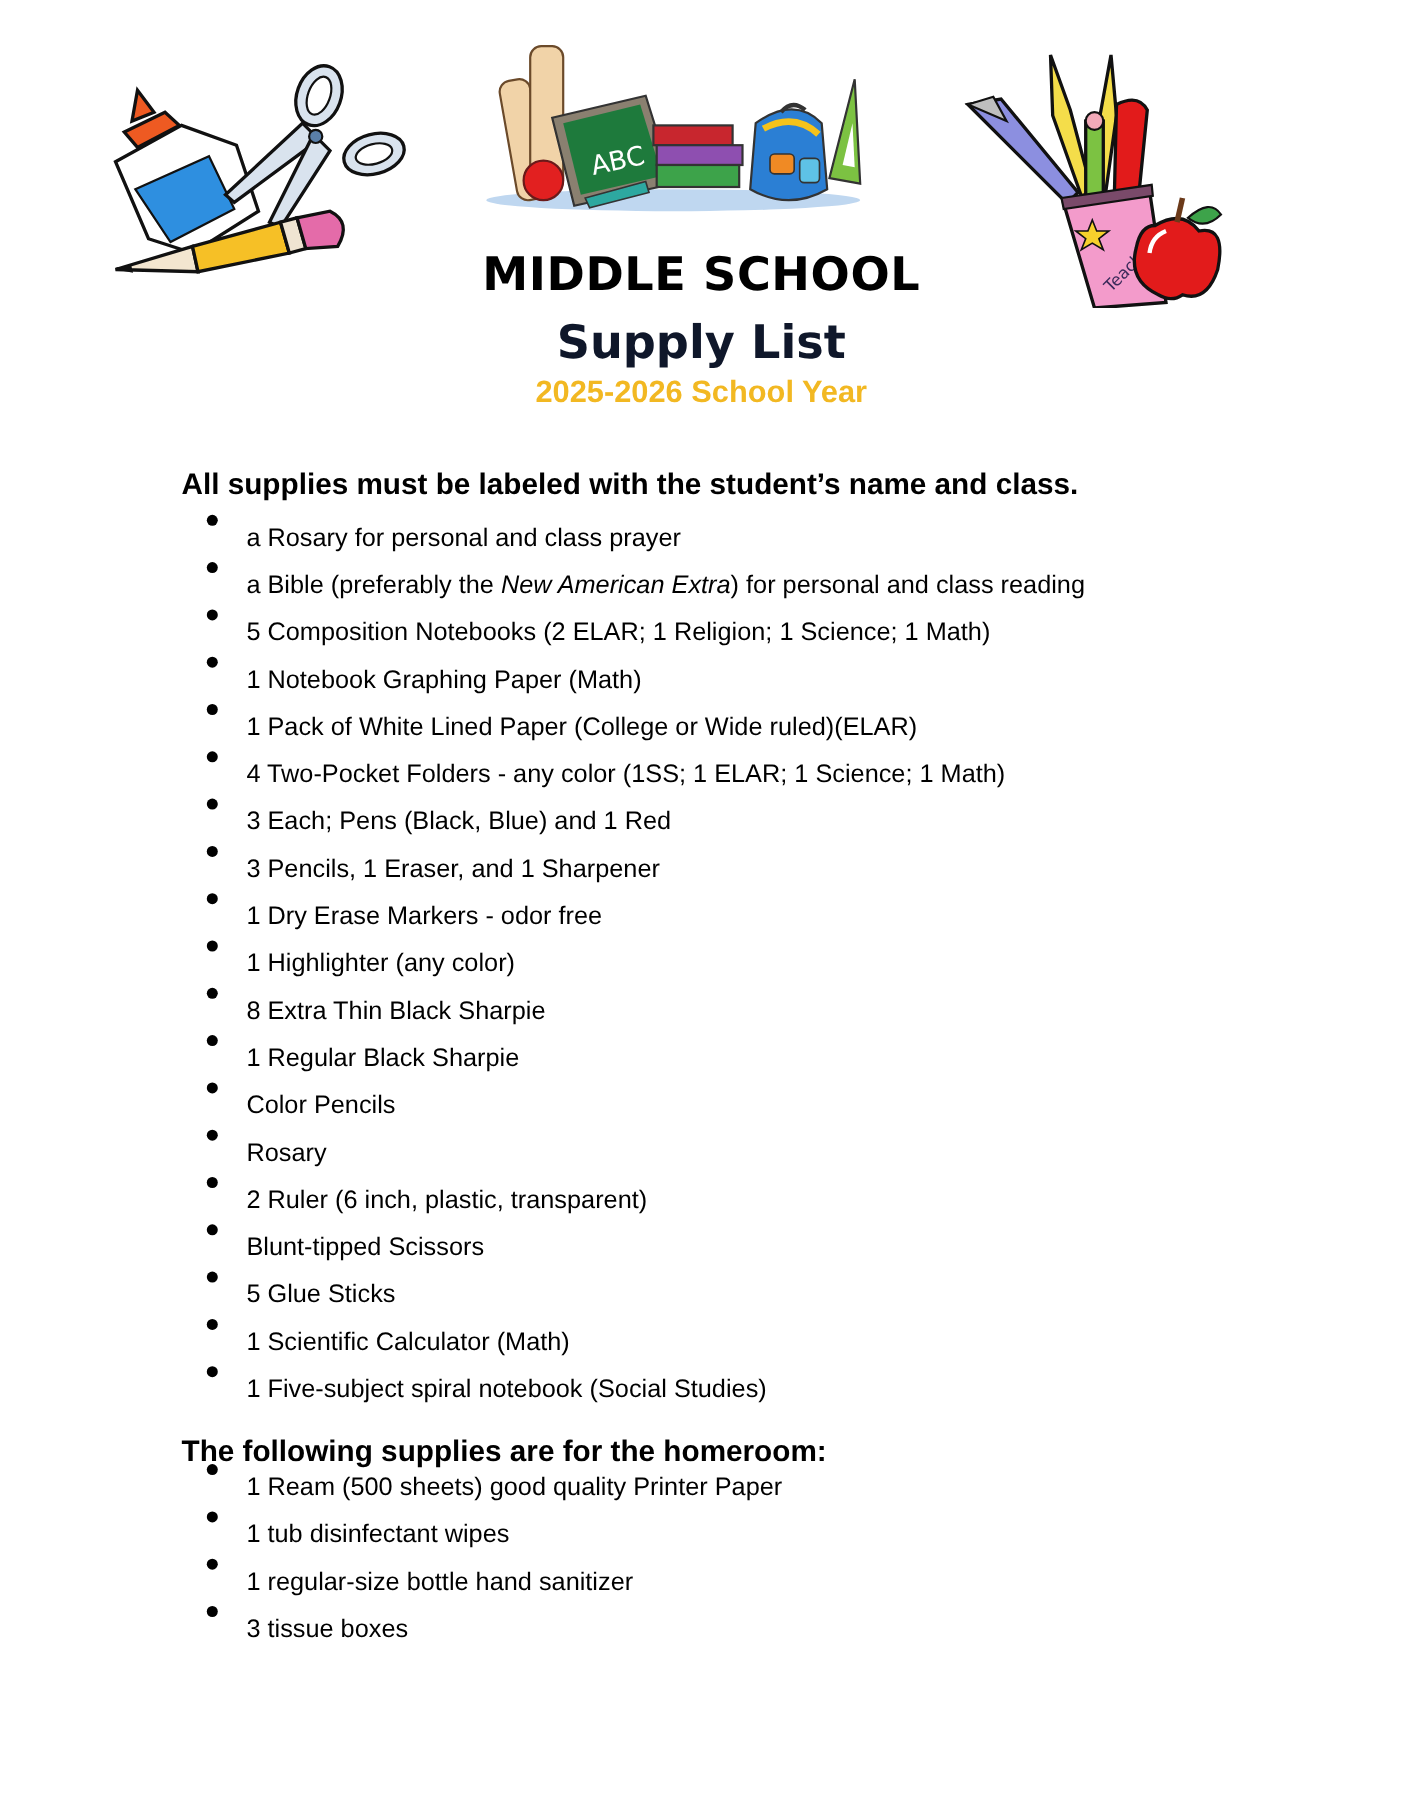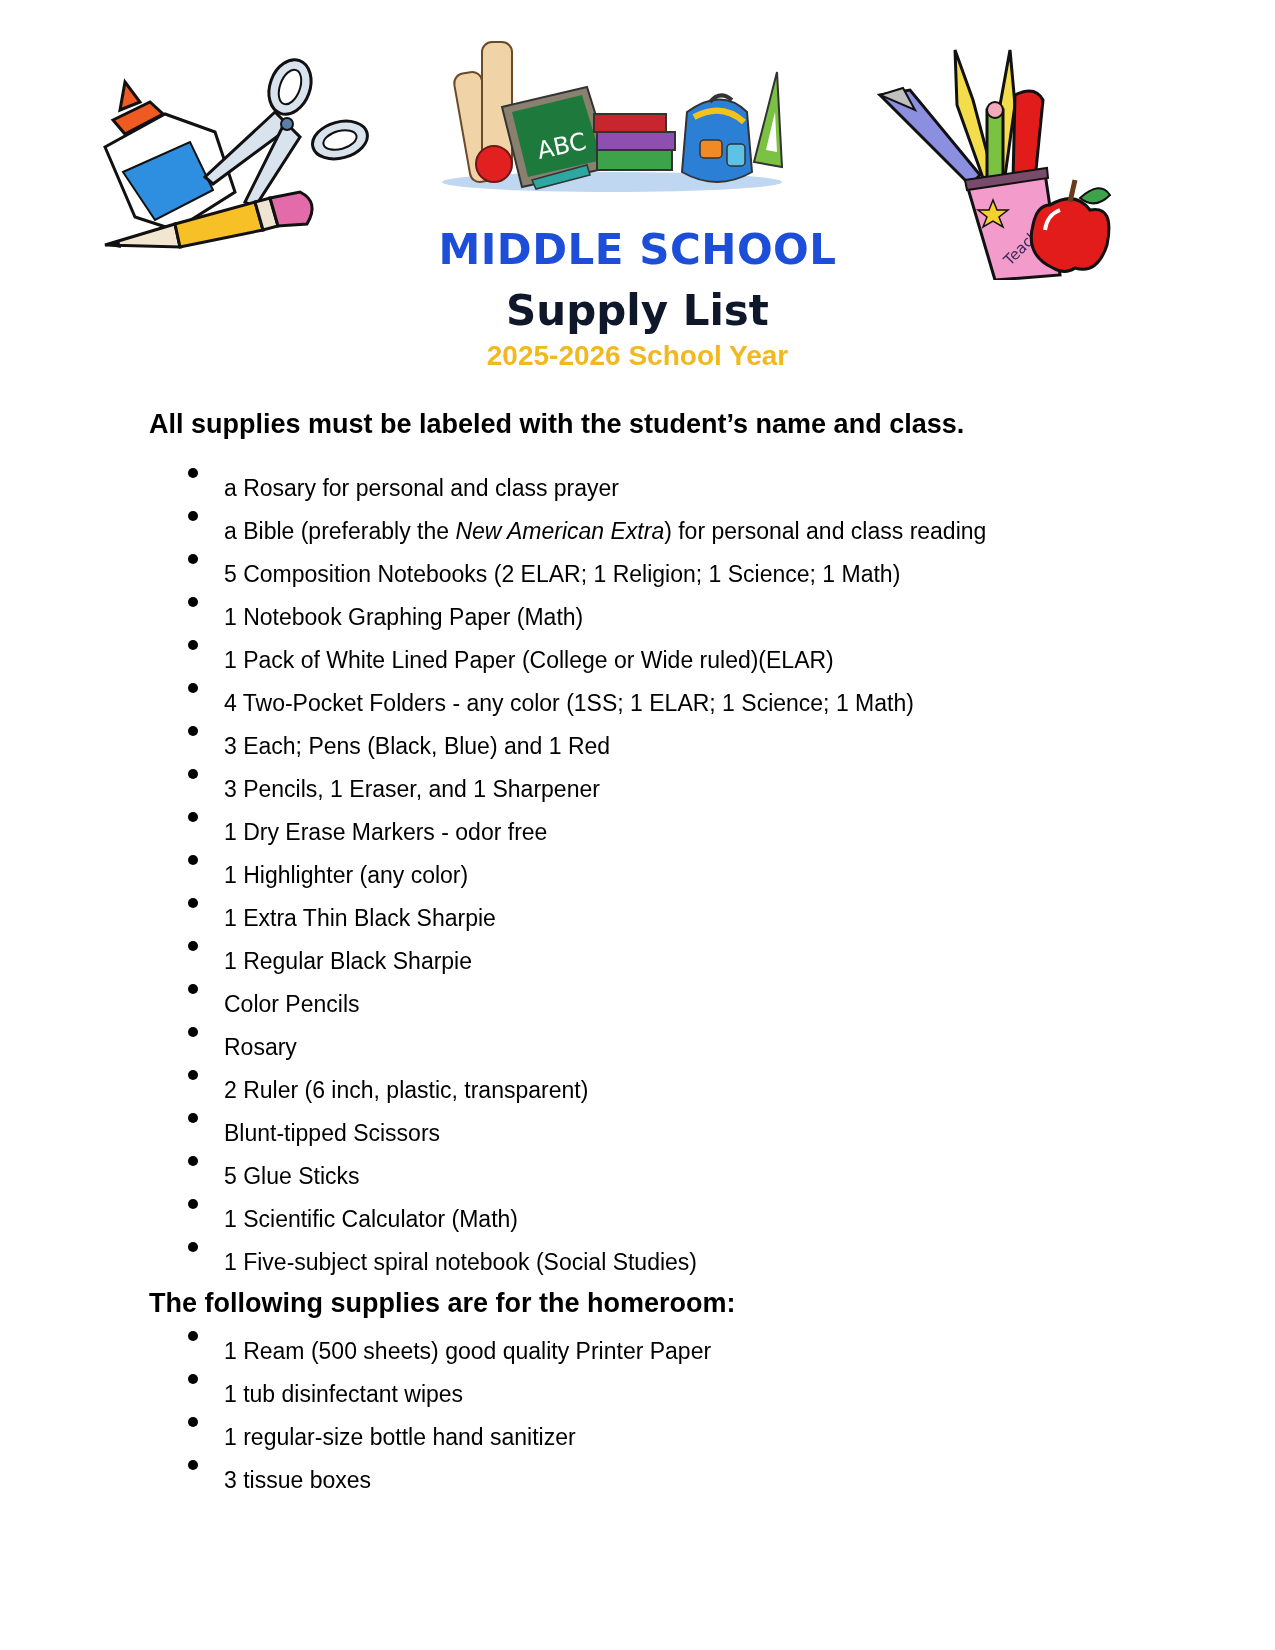--- a/index.html
+++ b/index.html
@@ -26,21 +26,21 @@
       position: absolute;
       left: 0;
       width: 1275px;
       text-align: center;
     }
     .title-main {
       top: 225px;
       font-family: "DejaVu Sans", sans-serif;
       font-weight: bold;
       font-size: 42px;
-      color: #1d4ed8;
+      color: #000000;
       letter-spacing: 0.5px;
       line-height: 50px;
     }
     .title-sub {
       top: 286px;
       font-family: "DejaVu Sans", sans-serif;
       font-weight: bold;
       font-size: 42px;
       color: #0f172a;
       line-height: 50px;
@@ -55,21 +55,21 @@
     }
 
     .section-heading {
       position: absolute;
       left: 149px;
       font-family: "Liberation Sans", sans-serif;
       font-weight: bold;
       font-size: 27px;
       line-height: 32px;
       color: #000;
-      margin: 0;
+      margin: 16px;
       white-space: nowrap;
     }
     #heading-1 { top: 408px; }
     #heading-2 { top: 1287px; }
 
     ul.supply-list {
       position: absolute;
       left: 0;
       margin: 0;
       padding: 0;
@@ -228,21 +228,21 @@
   <li>
       <span class="bullet"></span>
       <span class="item-text">1 Dry Erase Markers - odor free</span>
     </li>
   <li>
       <span class="bullet"></span>
       <span class="item-text">1 Highlighter (any color)</span>
     </li>
   <li>
       <span class="bullet"></span>
-      <span class="item-text">1 Extra Thin Black Sharpie</span>
+      <span class="item-text">8 Extra Thin Black Sharpie</span>
     </li>
   <li>
       <span class="bullet"></span>
       <span class="item-text">1 Regular Black Sharpie</span>
     </li>
   <li>
       <span class="bullet"></span>
       <span class="item-text">Color Pencils</span>
     </li>
   <li>

